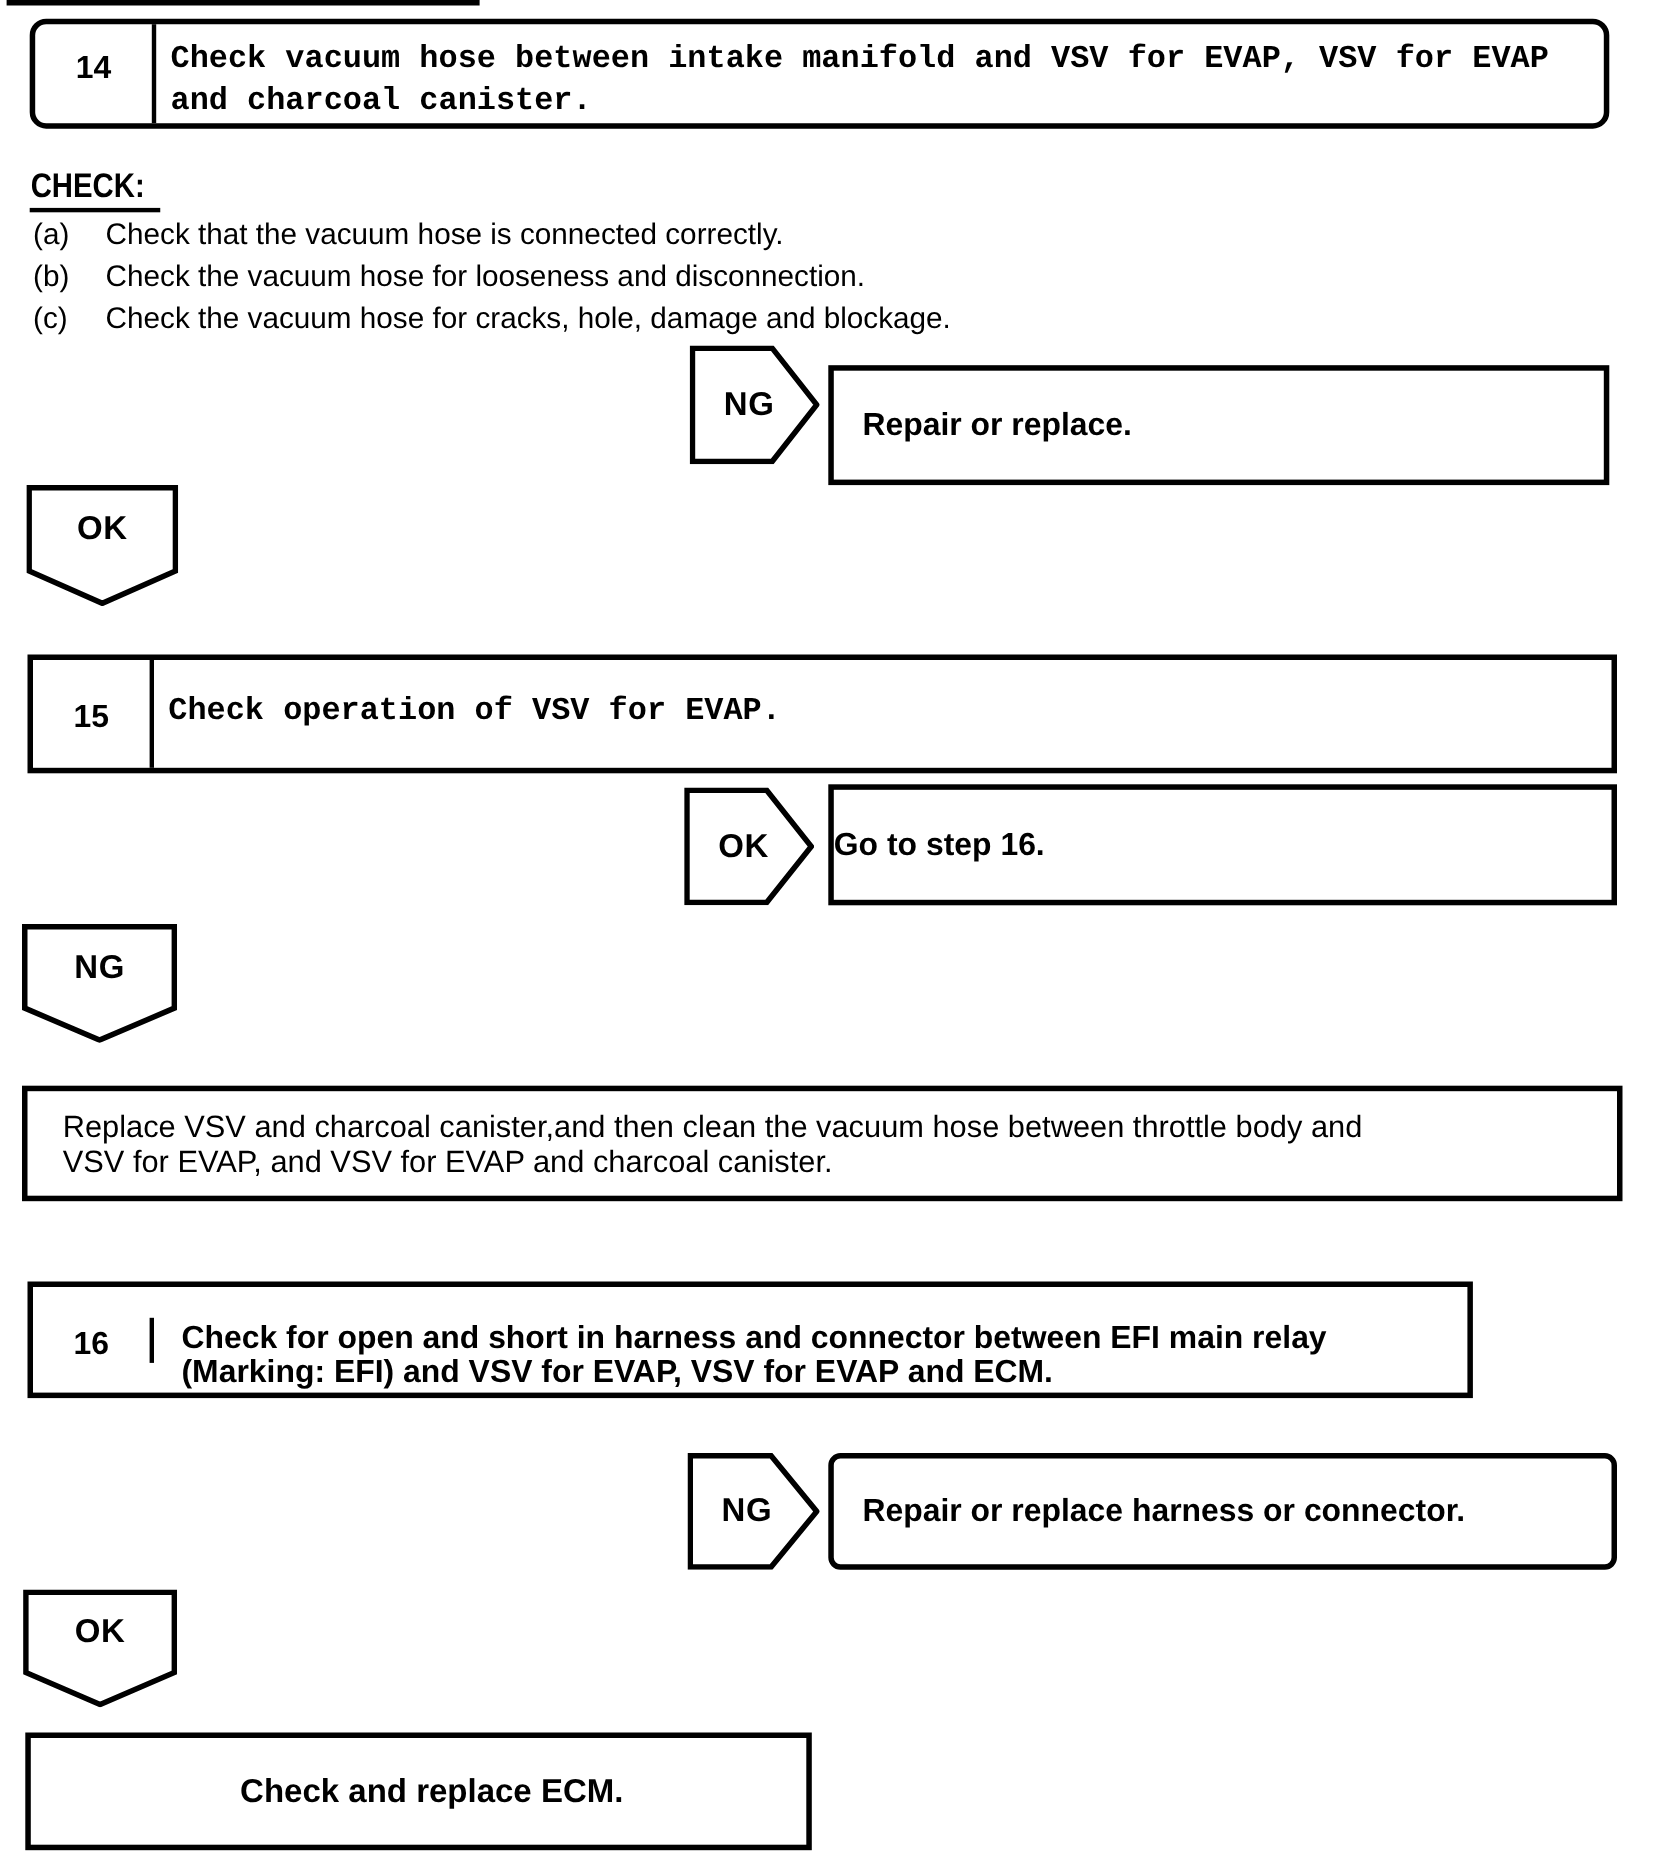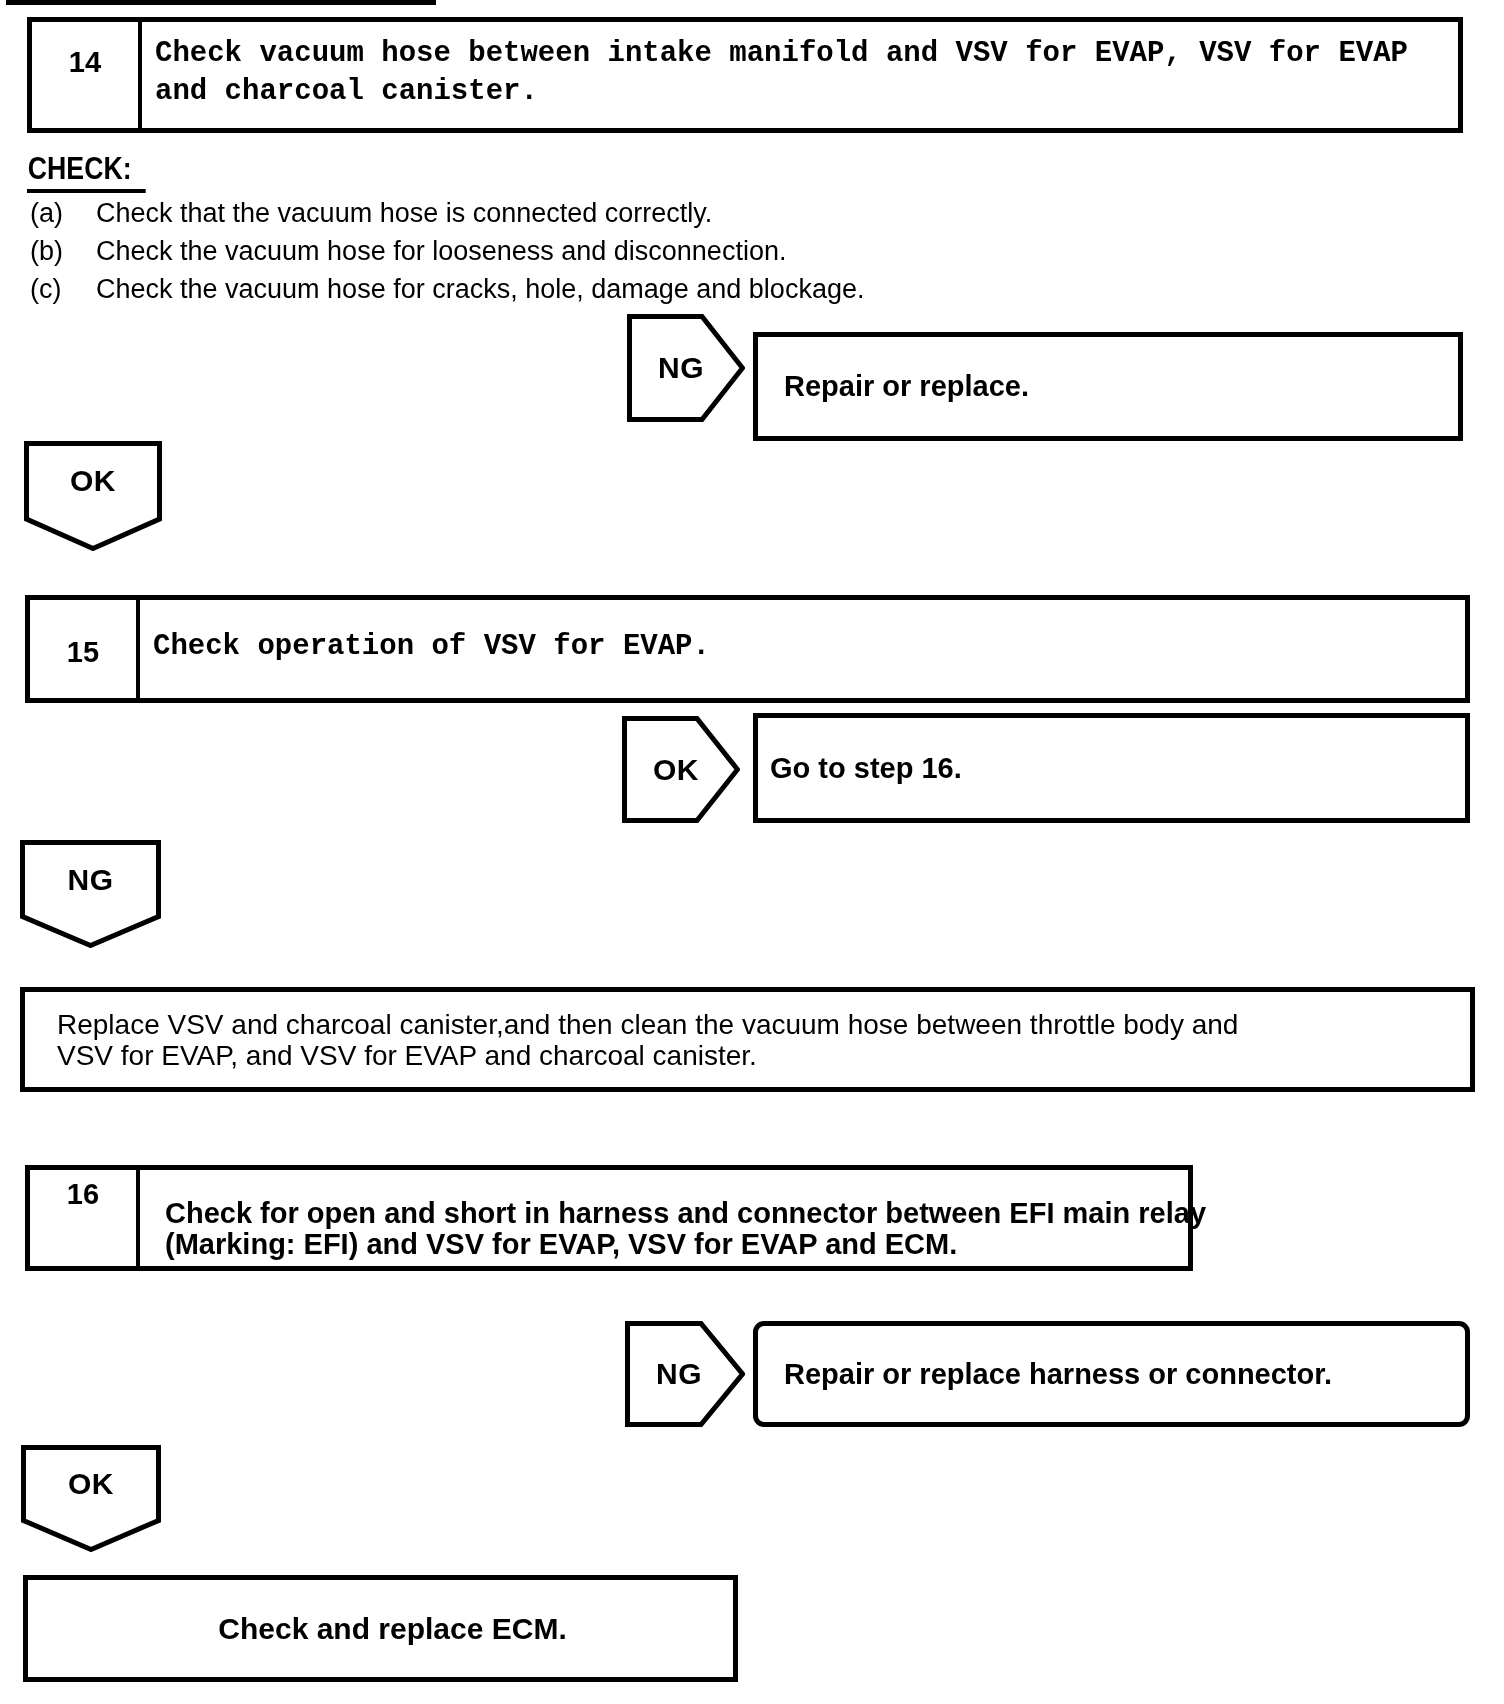--- a/index.html
+++ b/index.html
@@ -95,21 +95,21 @@
     letter-spacing: 0.5px;
   }
 </style>
 </head>
 <body>
 
 <div class="page">
 
   <div class="scan-line"></div>
 
-  <div class="stepbox t38" style="left:27px; top:17px; width:1436px; height:116px;">
+  <div class="stepbox t38" style="left:27px; top:17px; width:1436px; height:100px;border-radius:15px;">
     <div class="numcell" style="padding-top:24px;">14</div>
     <div class="titlecell" style="padding-top:13px;">
       <div class="tline">Check vacuum hose between intake manifold and VSV for EVAP, VSV for EVAP</div>
       <div class="tline">and charcoal canister.</div>
     </div>
   </div>
 
   <div class="check-heading">CHECK:</div>
 
   <div class="check-item" style="top:197px;">
@@ -143,34 +143,34 @@
     <div class="titlecell" style="padding-top:28px;">
       <div class="tline">Check operation of VSV for EVAP.</div>
     </div>
   </div>
 
   <svg class="pent" style="left:622px; top:716px;" width="118" height="107" viewBox="0 0 118 107">
     <polygon class="pshape" points="2.5,2.5 75,2.5 115.5,53.5 75,104.5 2.5,104.5"></polygon>
   </svg>
   <div class="plabel" style="left:630px; top:716px; width:92px; height:107px;">OK</div>
   <div class="action-box" style="left:753px; top:713px; width:717px; height:110px;">
-    <div class="action-text" style="padding-left:12px;">Go to step 16.</div>
+    <div class="action-text" style="">Go to step 16.</div>
   </div>
 
   <svg class="pent" style="left:20px; top:840px;" width="141" height="108" viewBox="0 0 141 108">
     <polygon class="pshape" points="2.5,2.5 138.5,2.5 138.5,76.5 70.5,105.5 2.5,76.5"></polygon>
   </svg>
   <div class="plabel" style="left:20px; top:840px; width:141px; height:79px;">NG</div>
 
   <div class="action-box top-justified" style="left:20px; top:987px; width:1455px; height:105px;">
     <div class="aline">Replace VSV and charcoal canister,and then clean the vacuum hose between throttle body and</div>
     <div class="aline">VSV for EVAP, and VSV for EVAP and charcoal canister.</div>
   </div>
 
-  <div class="stepbox t31" style="left:25px; top:1165px; width:1168px; height:106px;">
+  <div class="stepbox t31" style="left:25px; top:1165px; width:1314px; height:106px;align-items:center;">
     <div class="numcell" style="padding-top:8px;">16</div>
     <div class="titlecell" style="padding-top:28px;margin-left:12px;">
       <div class="tline">Check for open and short in harness and connector between EFI main relay</div>
       <div class="tline">(Marking: EFI) and VSV for EVAP, VSV for EVAP and ECM.</div>
     </div>
   </div>
 
   <svg class="pent" style="left:625px; top:1321px;" width="120" height="106" viewBox="0 0 120 106">
     <polygon class="pshape" points="2.5,2.5 76,2.5 117.5,53 76,103.5 2.5,103.5"></polygon>
   </svg>

